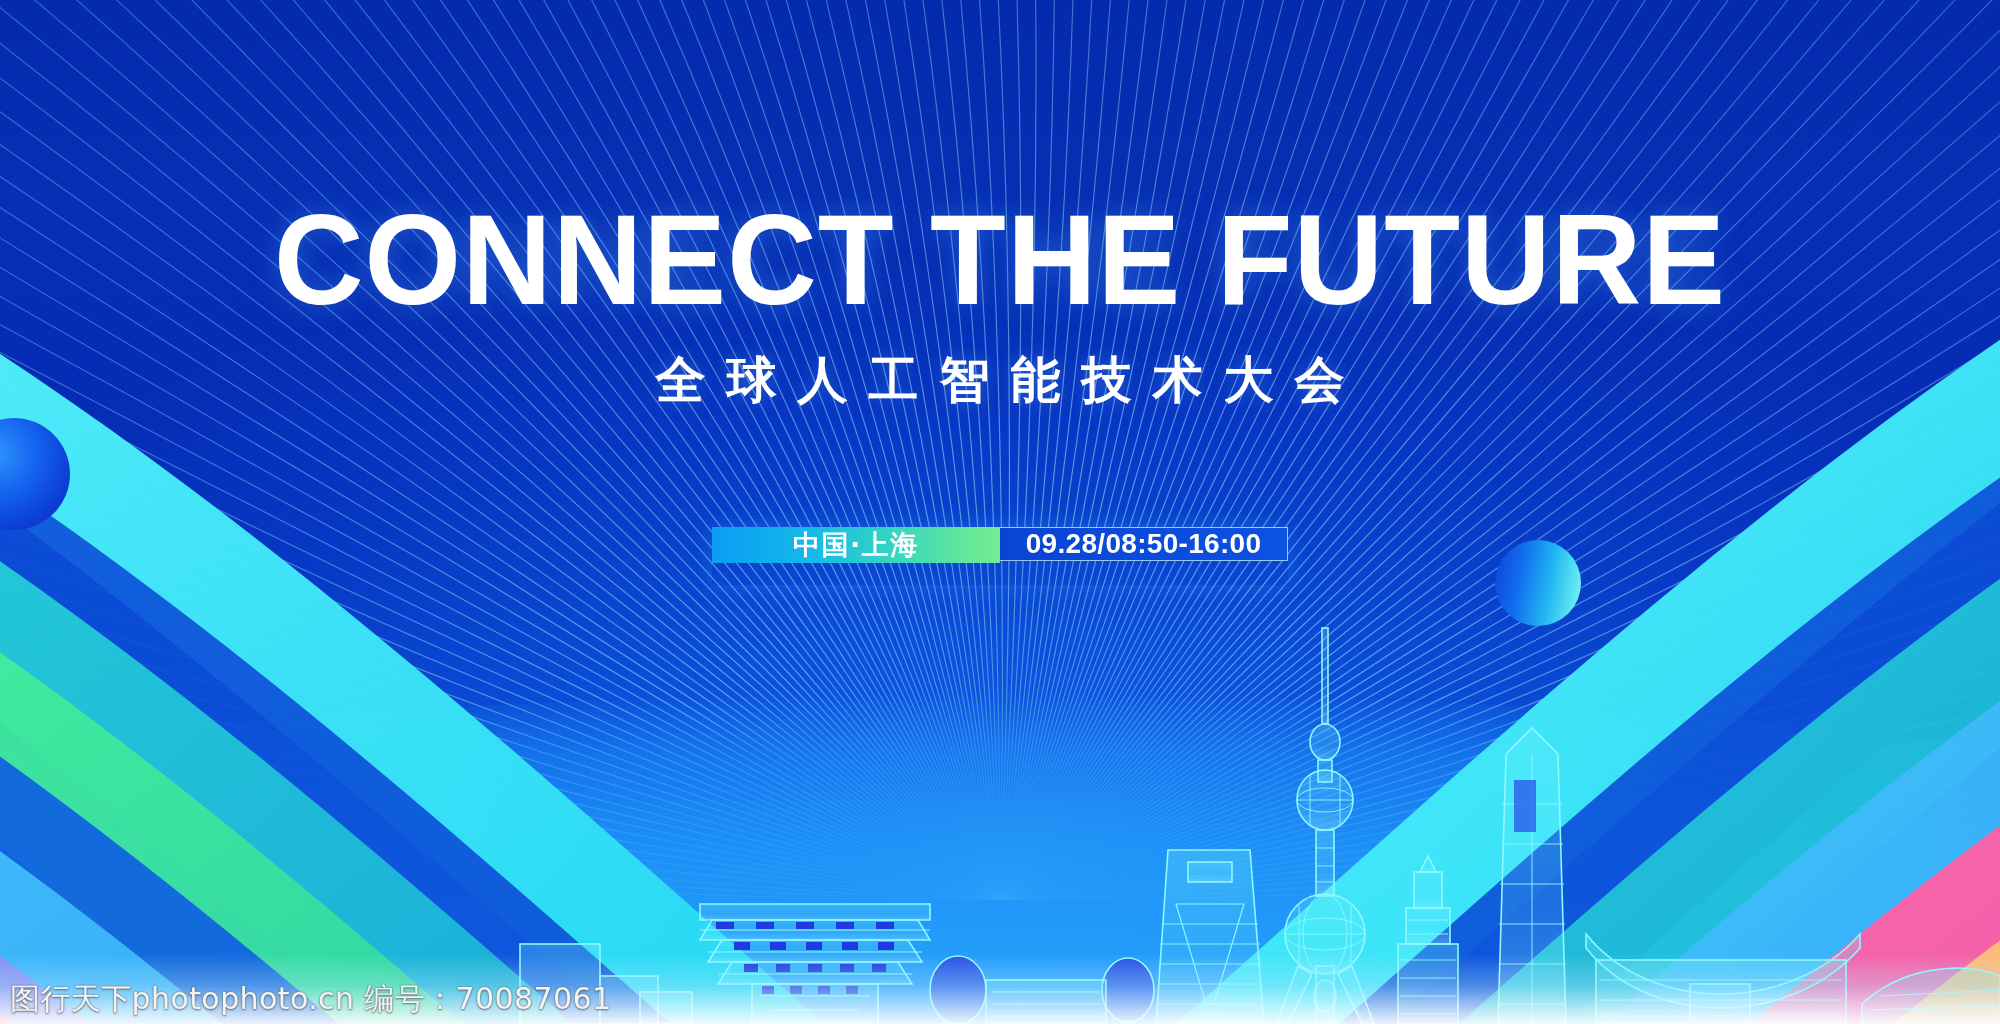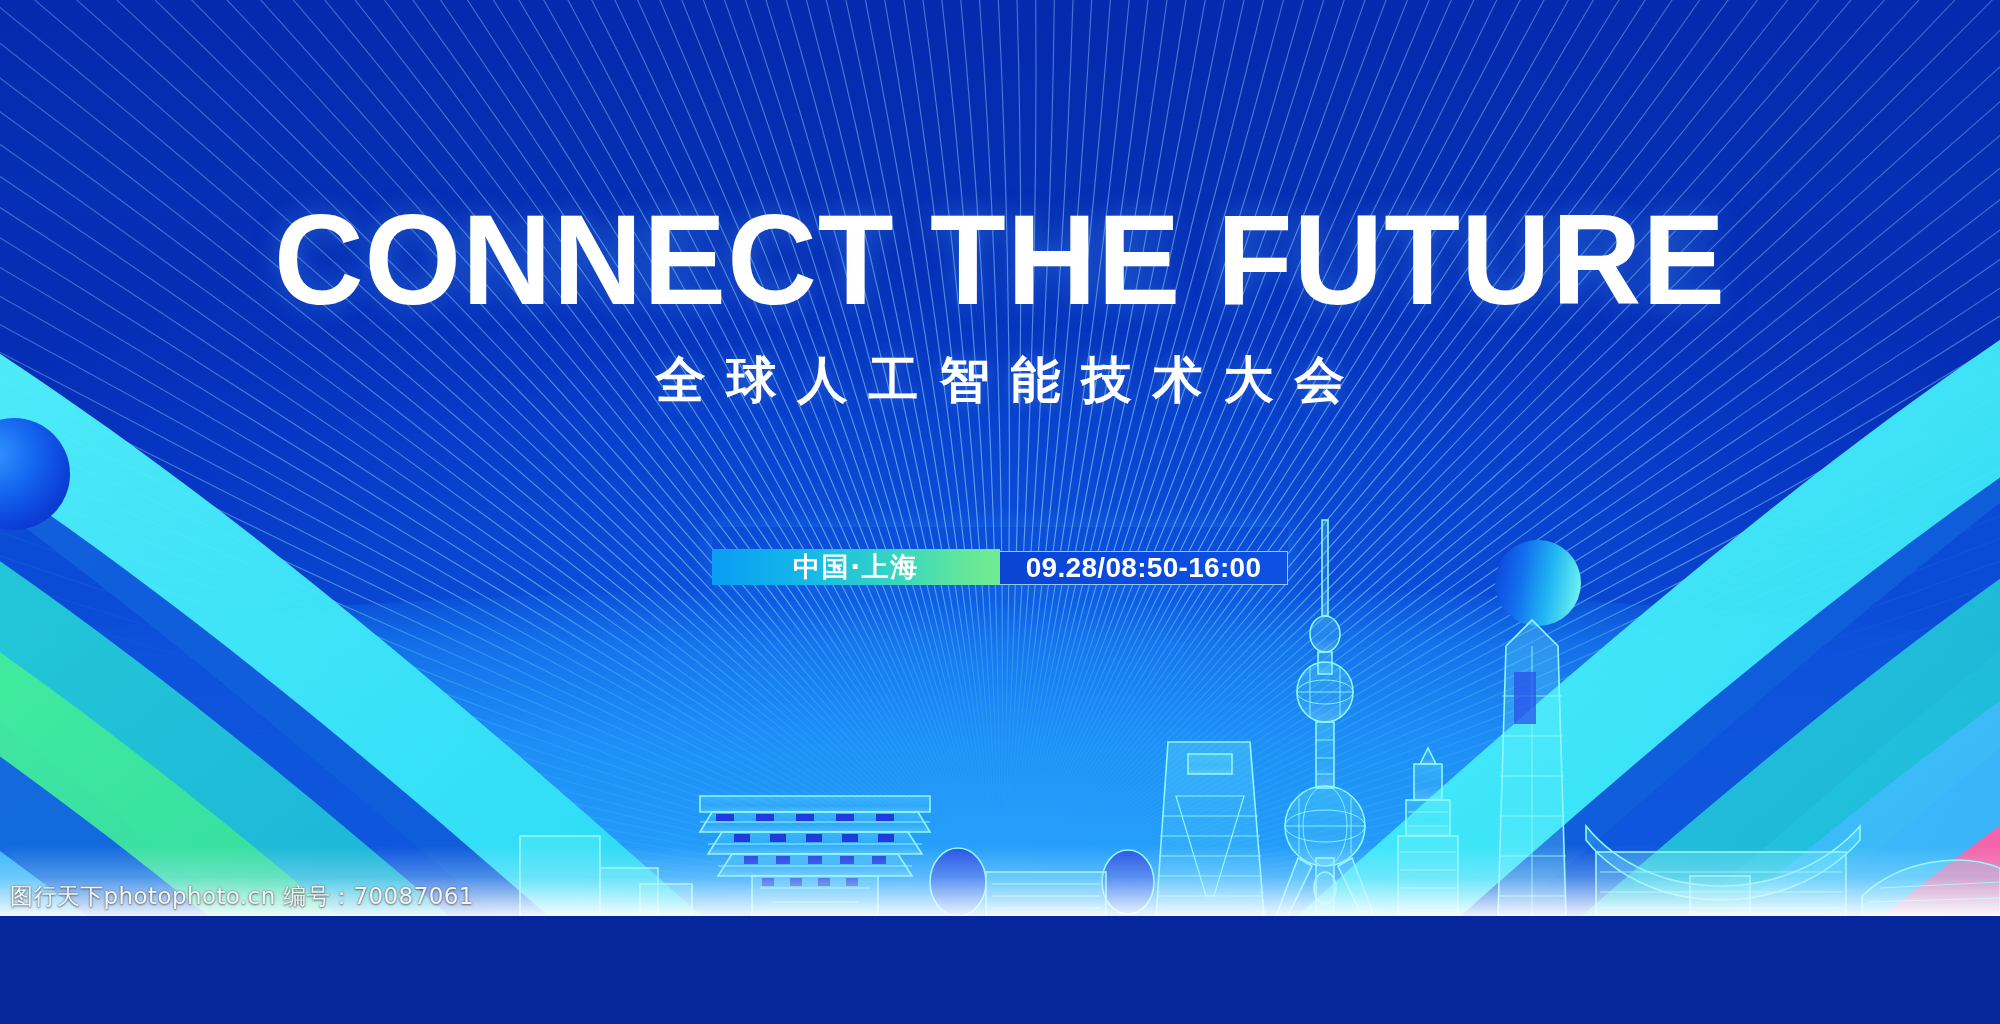--- a/index.html
+++ b/index.html
@@ -1,20 +1,20 @@
 <!DOCTYPE html>
 <html><head>
 <meta charset="utf-8">
 <style>
   html,body{margin:0;padding:0;background:#06279b;}
   body{font-family:"Liberation Sans","DejaVu Sans",sans-serif;}
 
   #poster{
     position:relative;
-    width:2000px;height:916px;
+    width:2000px;height:1024px;
     overflow:hidden;
     background:#4c1d95;
   }
 
   
   .sky{
     position:absolute;inset:0;
     background:
       radial-gradient(ellipse 1500px 820px at 50% 103%,
         #1f8cf5 0%, #1478ef 16%, #0f65e8 30%,
@@ -85,21 +85,21 @@
     text-indent:21px;
     color:#ffffff;
     white-space:nowrap;
     text-shadow:0 0 18px rgba(120,200,255,.3);
   }
 
   
   .badge{
     position:absolute;left:50%;top:527px;
     transform:translateX(-50%);
-    display:flex;align-items:flex-end;
+    display:flex;align-items:flex-start;
     height:58px;
     box-shadow:0 0 22px rgba(60,170,255,.30);
   }
   .badge-place{
     display:flex;align-items:center;justify-content:center;
     width:288px;
     background:linear-gradient(90deg,#0a9df4 0%,#16b9e8 34%,#37d6c0 64%,#63e79a 88%,#74eb92 100%);
     color:#ffffff;
     font-family:"DejaVu Sans","Liberation Sans",sans-serif;
     font-weight:700;font-size:27px;letter-spacing:1.5px;
@@ -115,21 +115,21 @@
     color:#ffffff;
     font-family:"Liberation Sans","DejaVu Sans",sans-serif;
     font-weight:700;font-size:28px;letter-spacing:.3px;
     white-space:nowrap;
   }
 
   
   .watermark{
     position:absolute;left:10px;bottom:4px;
     font-family:"DejaVu Sans","Liberation Sans",sans-serif;
-    font-size:23px;
+    font-size:30px;
     color:#f4f4f4;
     letter-spacing:.4px;
     white-space:nowrap;
     text-shadow:0 0 2px rgba(90,90,90,.85),0 1px 2px rgba(60,60,60,.6);
   }
 </style>
 </head>
 <body>
 
 <div id="poster">

